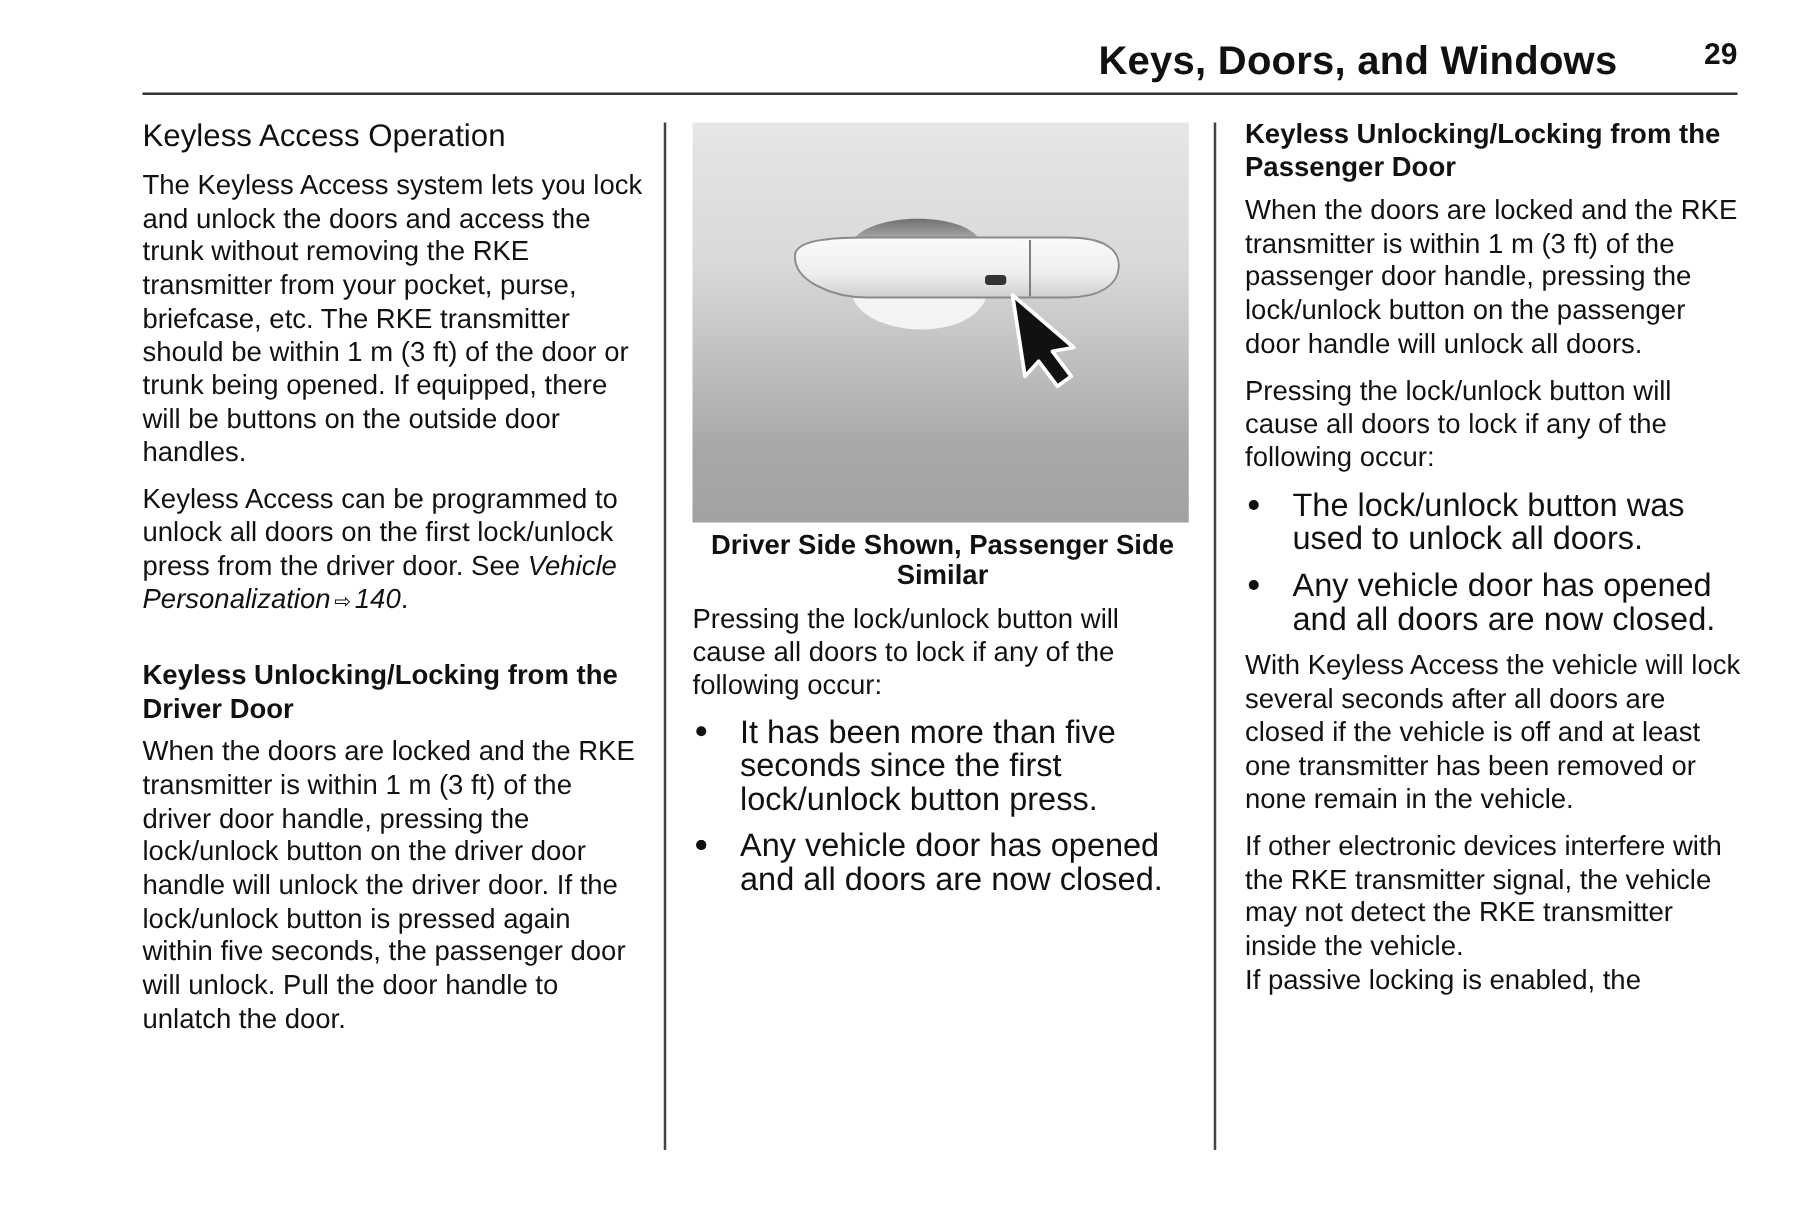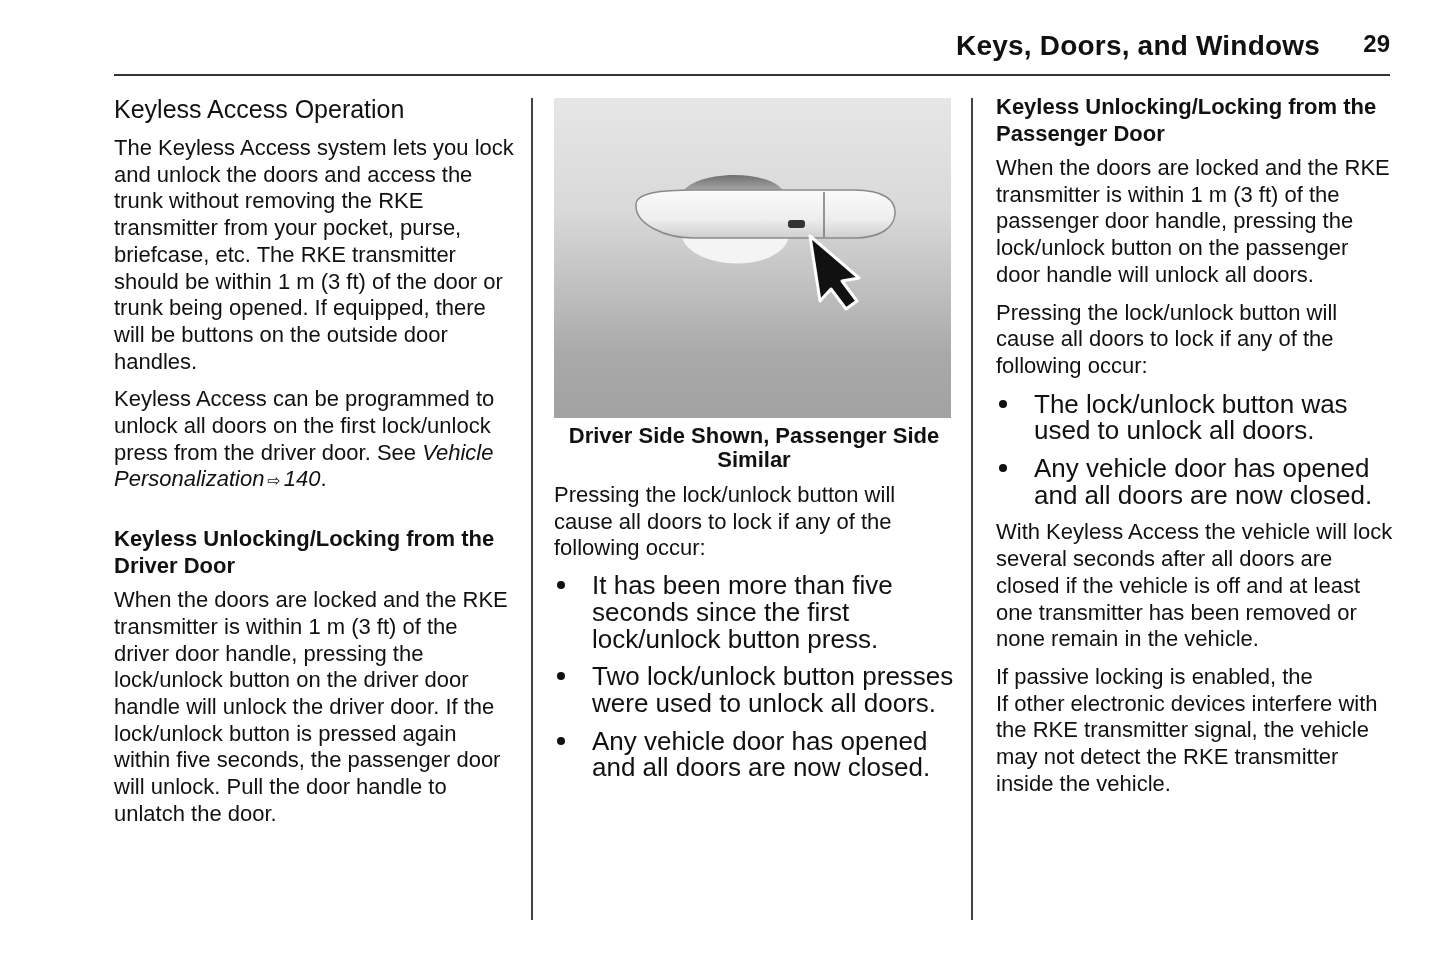--- a/index.html
+++ b/index.html
@@ -1,21 +1,21 @@
 <!DOCTYPE html>
 <html><head>
 <meta charset="utf-8">
 <style>
   html, body { margin: 0; padding: 0; background: #ffffff; }
   body {
     width: 1445px; height: 965px; position: relative; overflow: hidden;
     font-family: "Liberation Sans", "DejaVu Sans", sans-serif; color: #111;
   }
   .header { position: absolute; left: 114px; top: 28px; width: 1276px; height: 46px; border-bottom: 2px solid #333; }
-  .header-title { position: absolute; right: 70px; top: 2px; font-size: 28px; font-weight: bold; letter-spacing: 0.2px; }
+  .header-title { position: absolute; right: 96px; top: 2px; font-size: 32px; font-weight: bold; letter-spacing: 0.2px; }
   .header-page { position: absolute; right: 0; top: 2px; font-size: 24px; font-weight: bold; }
   .col { position: absolute; top: 94px; }
   .col1 { left: 114px; width: 400px; }
   .col2 { left: 554px; width: 400px; }
   .col3 { left: 996px; width: 400px; }
   .divider { position: absolute; width: 2px; background: #444; top: 98px; height: 822px; }
   .div1 { left: 531px; }
   .div2 { left: 971px; }
   h2 { font-size: 25px; font-weight: normal; margin: 0 0 11px 0; line-height: 30px; }
   h3 { font-size: 22px; font-weight: bold; margin: 0 0 8px 0; line-height: 26.5px; }
@@ -77,29 +77,29 @@
 
       <rect x="234" y="122" width="17" height="8" rx="3" fill="#333"></rect>
 
       <path d="M256 138 L305 180 L288 183 L303 203 L292 211 L277 191 L266 203 Z" fill="#111" stroke="#ffffff" stroke-width="3" stroke-linejoin="round"></path>
     </svg>
   </div>
   <div class="caption">Driver Side Shown, Passenger Side Similar</div>
   <p>Pressing the lock/unlock button will cause all doors to lock if any of the following occur:</p>
   <ul class="bullets">
     <li><span class="dot"></span><span>It has been more than five seconds since the first lock/unlock button press.</span></li>
-    <li><span class="dot"></span><span>Two lock/unlock button presses were used to unlock all doors.</span></li>
+    <li><span class="dot"></span></li>
     <li><span class="dot"></span><span>Any vehicle door has opened and all doors are now closed.</span></li>
   </ul>
 </div>
 
 <div class="col col3">
   <h3>Keyless Unlocking/Locking from the Passenger Door</h3>
   <p>When the doors are locked and the RKE transmitter is within 1 m (3 ft) of the passenger door handle, pressing the lock/unlock button on the passenger door handle will unlock all doors.</p>
   <p>Pressing the lock/unlock button will cause all doors to lock if any of the following occur:</p>
   <ul class="bullets">
     <li><span class="dot"></span><span>The lock/unlock button was used to unlock all doors.</span></li>
     <li><span class="dot"></span><span>Any vehicle door has opened and all doors are now closed.</span></li>
   </ul>
   <p>With Keyless Access the vehicle will lock several seconds after all doors are closed if the vehicle is off and at least one transmitter has been removed or none remain in the vehicle.</p>
+  <p class="tight">If other electronic devices interfere with the RKE transmitter signal, the vehicle may not detect the RKE transmitter inside the vehicle.</p>
   <p class="tight">If passive locking is enabled, the</p>
-  <p class="tight">If other electronic devices interfere with the RKE transmitter signal, the vehicle may not detect the RKE transmitter inside the vehicle.</p>
 </div>
 
 </body></html>

